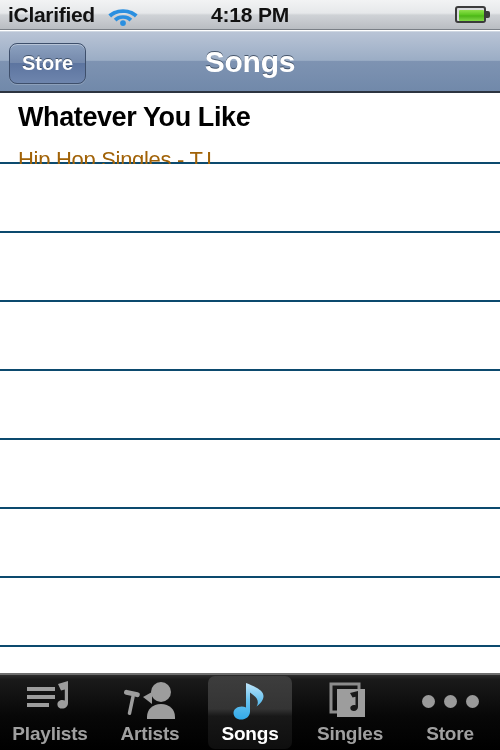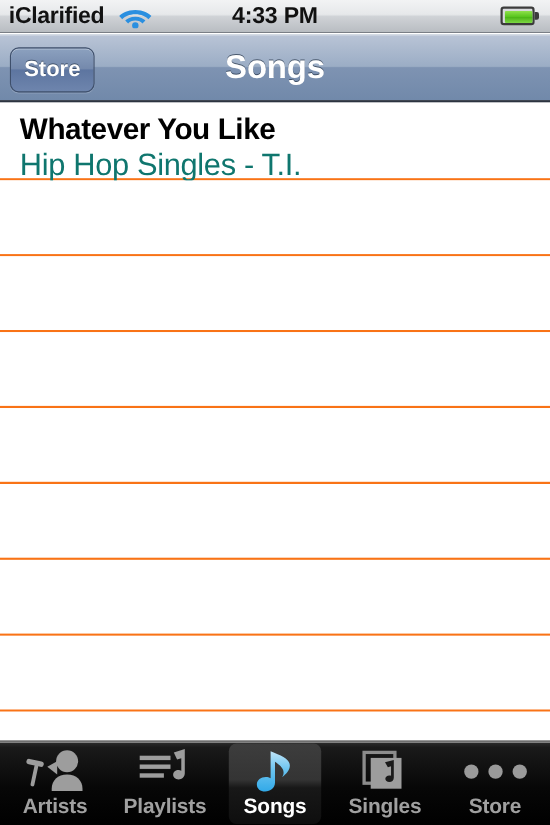--- a/index.html
+++ b/index.html
@@ -149,41 +149,41 @@
     left: 0;
     width: 500px;
     height: 578px;
     background: #ffffff;
     overflow: hidden;
   }
   .song-row {
     position: relative;
     box-sizing: border-box;
     height: 69px;
-    border-bottom: 2px solid #f97316;
+    border-bottom: 2px solid #0c4a6e;
     background: #ffffff;
     cursor: default;
   }
   .song-row.filled { cursor: pointer; }
   .song-title {
     position: absolute;
     left: 18px;
     top: 7px;
     font-size: 27px;
     font-weight: bold;
     color: #000000;
     letter-spacing: -0.4px;
     white-space: nowrap;
   }
   .song-subtitle {
     position: absolute;
     left: 18px;
-    top: 39px;
-    font-size: 28px;
-    color: #0f766e;
+    top: 52px;
+    font-size: 22px;
+    color: #a16207;
     letter-spacing: -0.3px;
     white-space: nowrap;
   }
 
   
   #tab-bar {
     position: absolute;
     left: 0;
     bottom: 0;
     width: 500px;
@@ -250,21 +250,21 @@
     <div id="carrier">iClarified</div>
 
     <div id="wifi-icon">
       <svg width="34" height="22" viewBox="0 0 34 22">
         <path d="M17 5.2 C24.2 5.2 29.6 8.4 31.6 10.6 L28.9 13.4 C26.6 11.0 22.4 8.9 17 8.9 C11.6 8.9 7.4 11.0 5.1 13.4 L2.4 10.6 C4.4 8.4 9.8 5.2 17 5.2 Z" fill="#2a8fe0"></path>
         <path d="M17 11.2 C21.3 11.2 24.6 13.0 26.2 14.7 L23.5 17.4 C22.2 15.9 19.9 14.7 17 14.7 C14.1 14.7 11.8 15.9 10.5 17.4 L7.8 14.7 C9.4 13.0 12.7 11.2 17 11.2 Z" fill="#2a8fe0"></path>
         <circle cx="17" cy="19.1" r="2.9" fill="#2a8fe0"></circle>
       </svg>
     </div>
 
-    <div id="clock">4:33 PM</div>
+    <div id="clock">4:18 PM</div>
 
     <div id="battery">
       <div class="batt-body">
         <div class="batt-fill"></div>
       </div>
       <div class="batt-cap"></div>
     </div>
   </div>
 
   <div id="nav-bar">
@@ -317,50 +317,50 @@
     </div>
 
     <div class="song-row">
       <div class="song-title"></div>
       <div class="song-subtitle"></div>
     </div>
 
   </div>
 
   <div id="tab-bar">
+
+    <div class="tab-item">
+      <div class="tab-inner"></div>
+      <div class="tab-icon">
+        <svg width="52" height="40" viewBox="0 0 52 40">
+          <g fill="#9d9d9d">
+            <rect x="3" y="6" width="28" height="4"></rect>
+            <rect x="3" y="14" width="28" height="4"></rect>
+            <rect x="3" y="22" width="22" height="4"></rect>
+            <path d="M34 3 L44 0 L44 22 C44 25.2 41.4 27.6 38.3 27.6 C35.4 27.6 33.4 25.8 33.4 23.4 C33.4 20.9 35.6 19.1 38.4 19.1 C39.3 19.1 40.1 19.3 40.8 19.6 L40.8 8.4 L37 9.5 Z"></path>
+          </g>
+        </svg>
+      </div>
+      <div class="tab-label">Playlists</div>
+    </div>
 
     <div class="tab-item">
       <div class="tab-inner"></div>
       <div class="tab-icon">
         <svg width="56" height="40" viewBox="0 0 56 40">
           <g fill="#9d9d9d">
             <rect x="2" y="10" width="16" height="5" rx="2.5" transform="rotate(12 10 12)"></rect>
             <rect x="7.5" y="14" width="3.5" height="20" rx="1.5" transform="rotate(12 9 24)"></rect>
             <path d="M21 16 L30 11 L30 23 Z"></path>
             <circle cx="39" cy="11" r="10"></circle>
             <path d="M39 23 C47.5 23 53 28.5 53 36 L53 38 L25 38 L25 36 C25 28.5 30.5 23 39 23 Z"></path>
           </g>
         </svg>
       </div>
       <div class="tab-label">Artists</div>
-    </div>
-
-    <div class="tab-item">
-      <div class="tab-inner"></div>
-      <div class="tab-icon">
-        <svg width="52" height="40" viewBox="0 0 52 40">
-          <g fill="#9d9d9d">
-            <rect x="3" y="6" width="28" height="4"></rect>
-            <rect x="3" y="14" width="28" height="4"></rect>
-            <rect x="3" y="22" width="22" height="4"></rect>
-            <path d="M34 3 L44 0 L44 22 C44 25.2 41.4 27.6 38.3 27.6 C35.4 27.6 33.4 25.8 33.4 23.4 C33.4 20.9 35.6 19.1 38.4 19.1 C39.3 19.1 40.1 19.3 40.8 19.6 L40.8 8.4 L37 9.5 Z"></path>
-          </g>
-        </svg>
-      </div>
-      <div class="tab-label">Playlists</div>
     </div>
 
     <div class="tab-item selected">
       <div class="tab-inner"></div>
       <div class="tab-icon">
         <svg width="44" height="44" viewBox="0 0 44 44">
           <defs>
             <linearGradient id="noteGrad" x1="0" y1="0" x2="0" y2="1">
               <stop offset="0%" stop-color="#bfe4f8"></stop>
               <stop offset="45%" stop-color="#6cc4f0"></stop>

